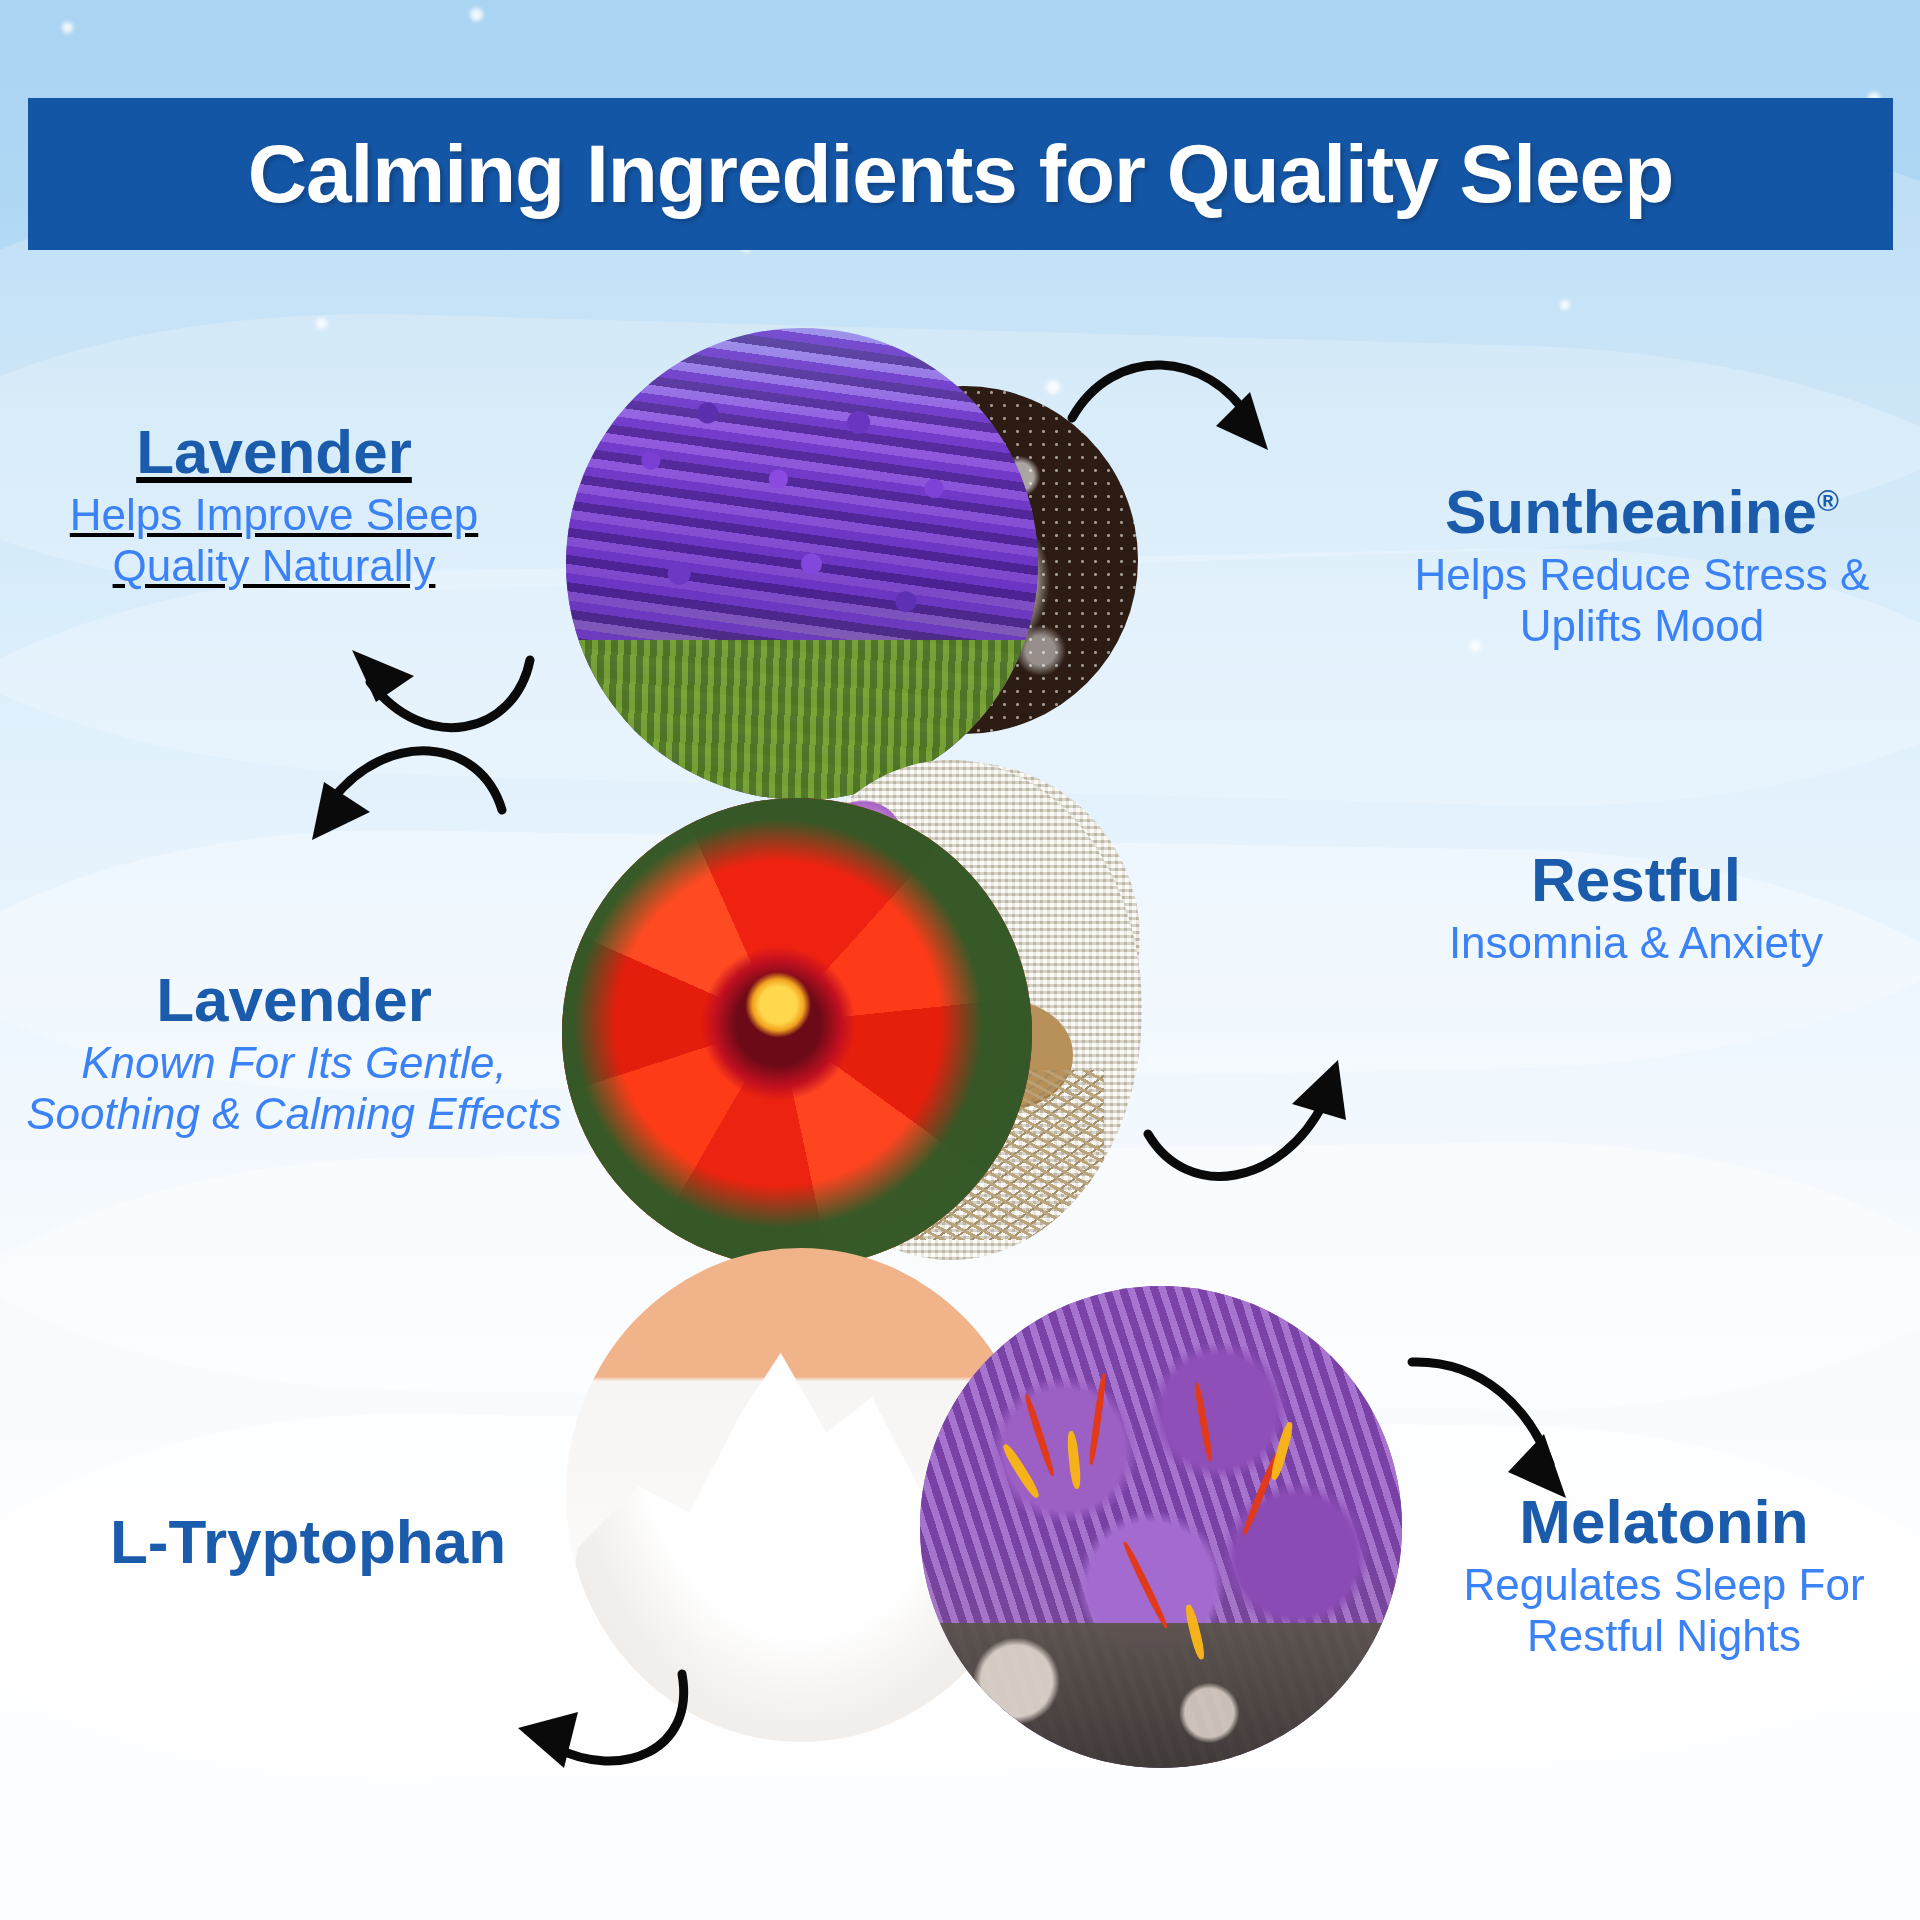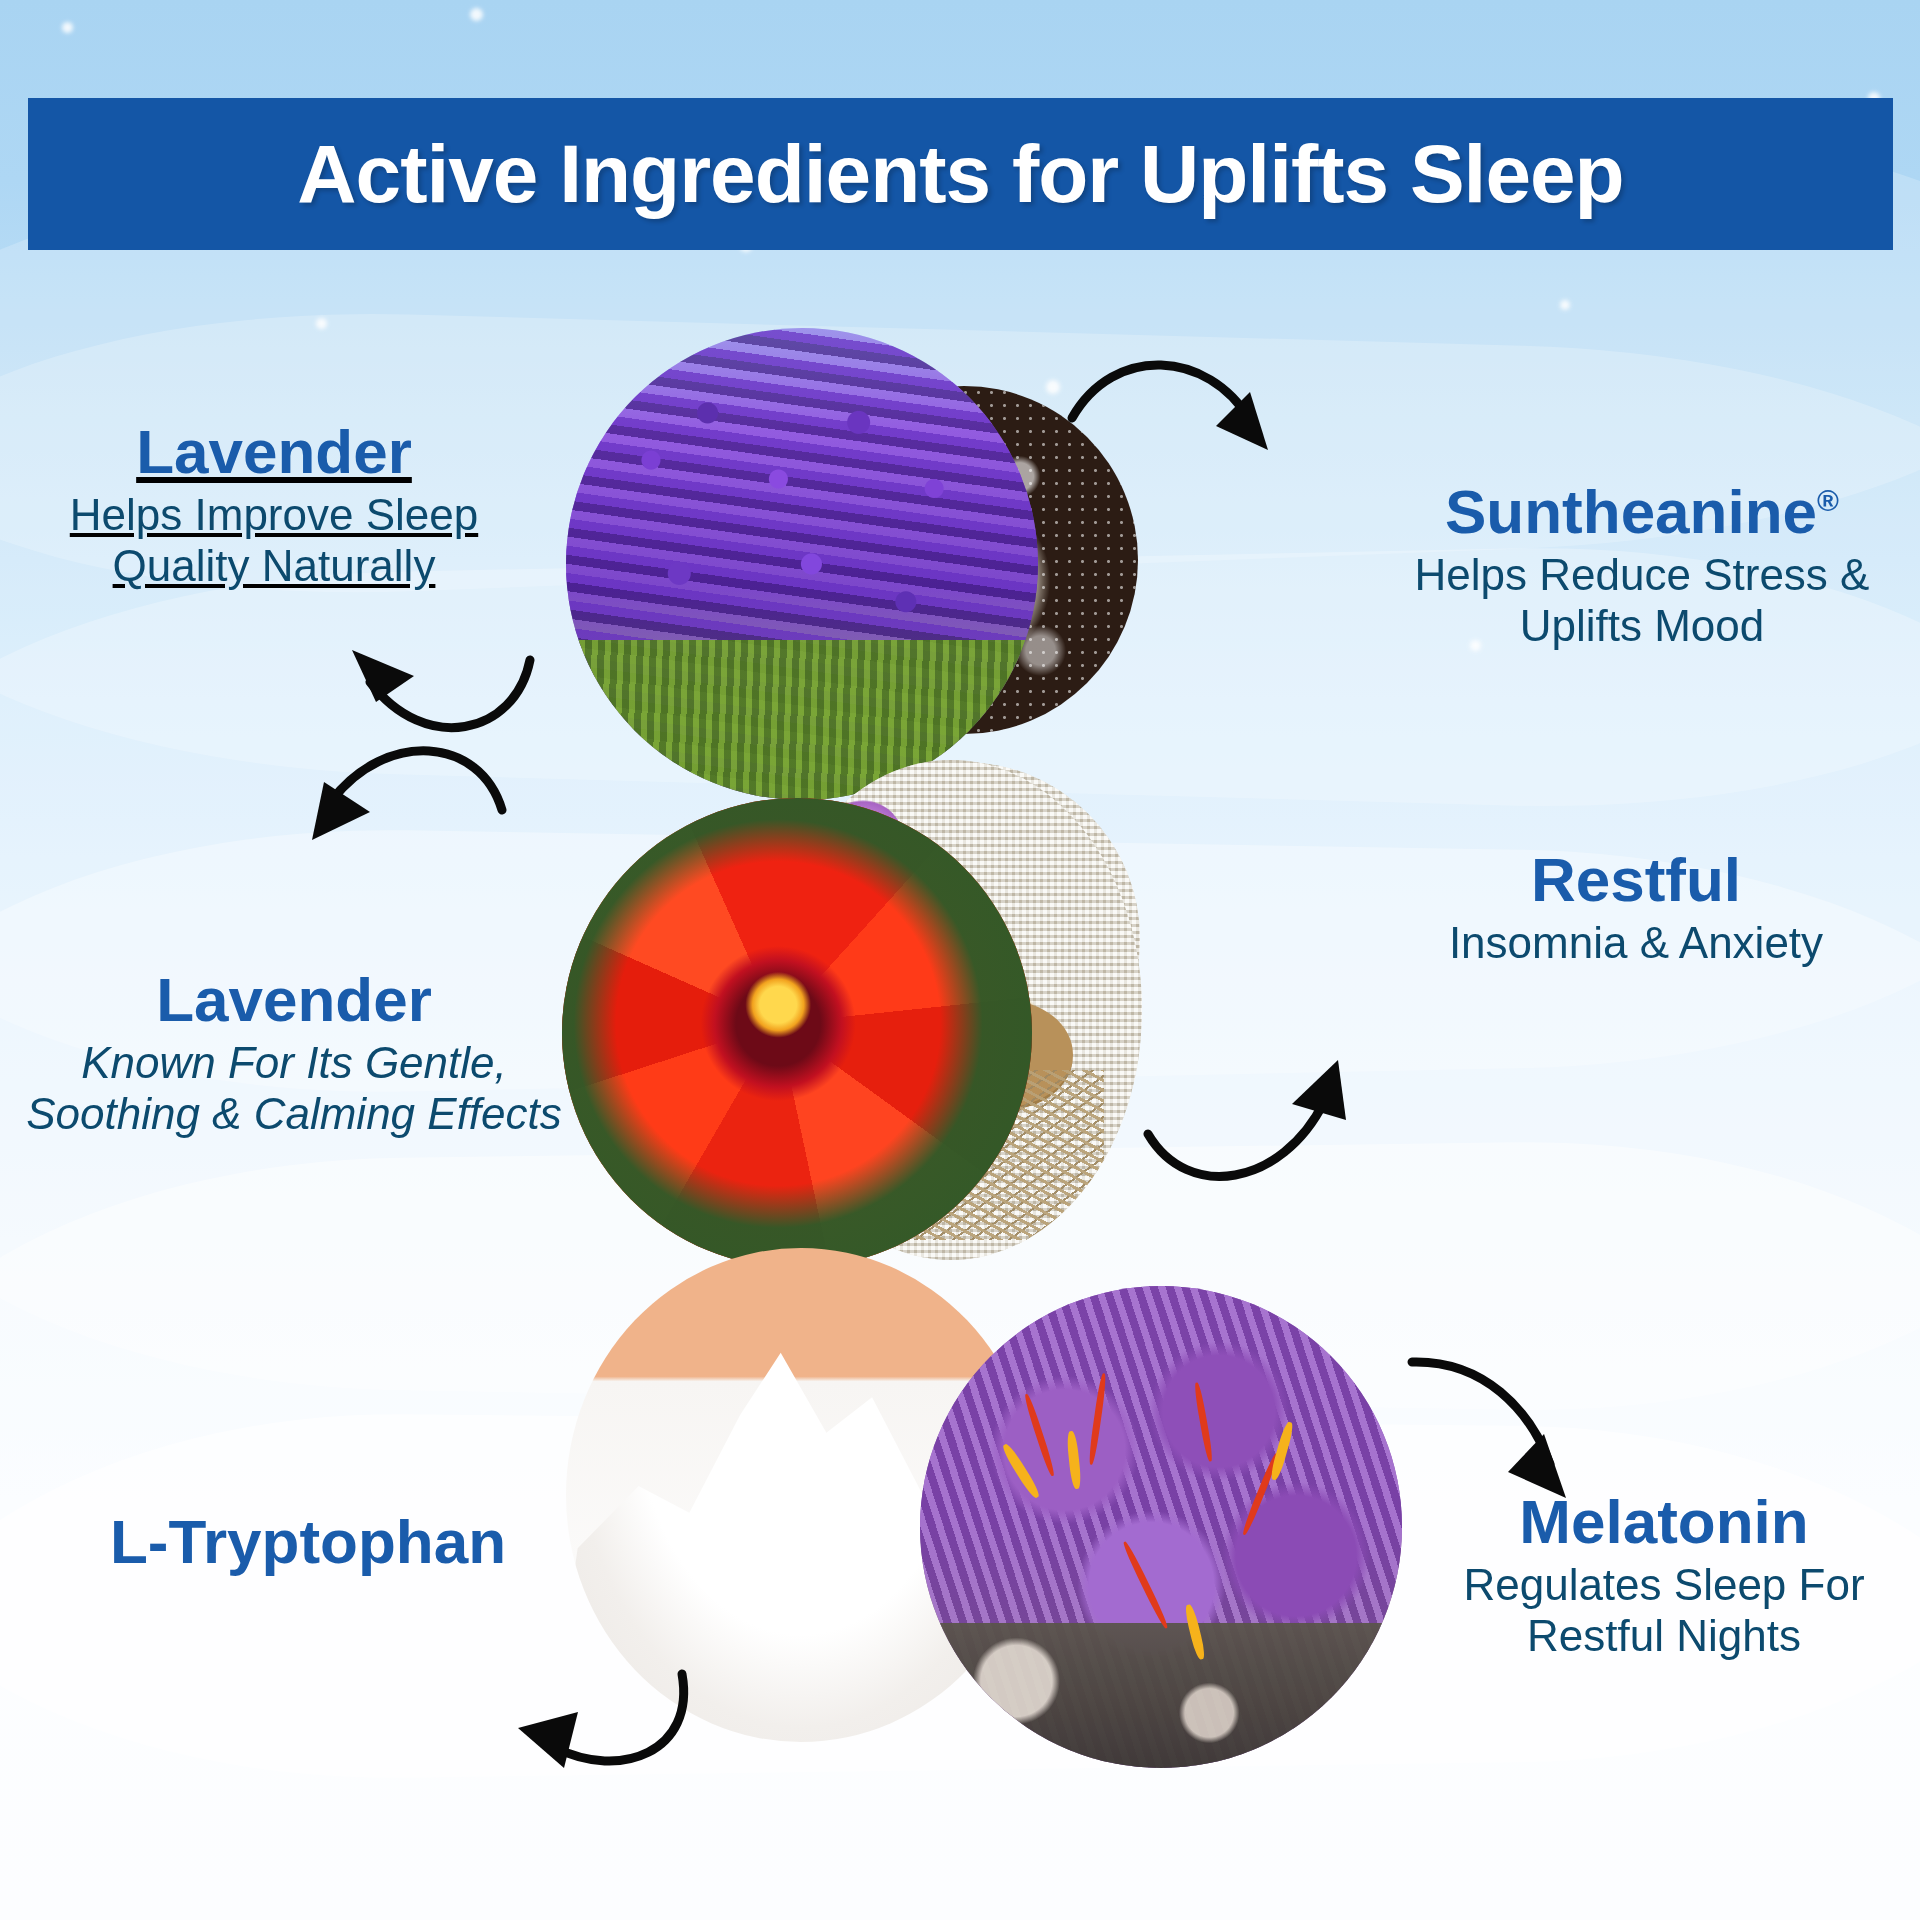--- a/index.html
+++ b/index.html
@@ -112,21 +112,21 @@
       background:radial-gradient(circle at 20% 40%, #d9d2c6 0 9%, transparent 11%),
                  radial-gradient(circle at 60% 62%, #cfc7ba 0 8%, transparent 10%),
                  linear-gradient(to bottom,#5b554c,#3e3a34);opacity:.95;}
   .saff{position:absolute;border-radius:40%;background:#e03a1b;transform-origin:center;}
   .stam{position:absolute;border-radius:40%;background:#f6b21b;transform-origin:center;}
 
   
   .block{position:absolute;text-align:center;}
   .ing-name{font-weight:bold;color:#1a5cab;line-height:1.02;white-space:nowrap;}
   .ing-name .reg{font-size:.48em;vertical-align:super;font-weight:bold;}
-  .ing-desc{color:#0c4a6e;line-height:1.16;margin-top:6px;}
+  .ing-desc{color:#3b82f6;line-height:1.16;margin-top:6px;}
 
   #lavender-block{left:14px;top:420px;width:520px;text-decoration:underline;}
   #lavender-block .ing-name{font-size:62px;}
   #lavender-block .ing-desc{font-size:44px;}
 
   #suntheanine-block{left:1368px;top:480px;width:548px;}
   #suntheanine-block .ing-name{font-size:62px;}
   #suntheanine-block .ing-desc{font-size:44px;}
 
   #hibiscus-block{left:0px;top:968px;width:588px;}
@@ -165,21 +165,21 @@
   <div class="sparkle" style="left:740px;top:240px;width:12px;height:12px;"></div>
   <div class="sparkle" style="left:56px;top:236px;width:10px;height:10px;"></div>
   <div class="sparkle" style="left:316px;top:318px;width:11px;height:11px;"></div>
   <div class="sparkle" style="left:1046px;top:380px;width:14px;height:14px;"></div>
   <div class="sparkle" style="left:1868px;top:92px;width:12px;height:12px;"></div>
   <div class="sparkle" style="left:1560px;top:300px;width:10px;height:10px;"></div>
   <div class="sparkle" style="left:236px;top:560px;width:10px;height:10px;"></div>
   <div class="sparkle" style="left:1470px;top:640px;width:11px;height:11px;"></div>
 
   <div class="banner">
-    <span class="banner-title">Active Ingredients for Uplifts Sleep</span>
+    <span class="banner-title">Calming Ingredients for Quality Sleep</span>
   </div>
 
   <div class="circle" style="left:566px;top:328px;width:472px;height:472px;z-index:3;">
     <div class="ph ph-lav"></div>
   </div>
 
   <div class="circle" style="left:790px;top:386px;width:348px;height:348px;z-index:2;">
     <div class="ph ph-sun"></div>
   </div>
 

